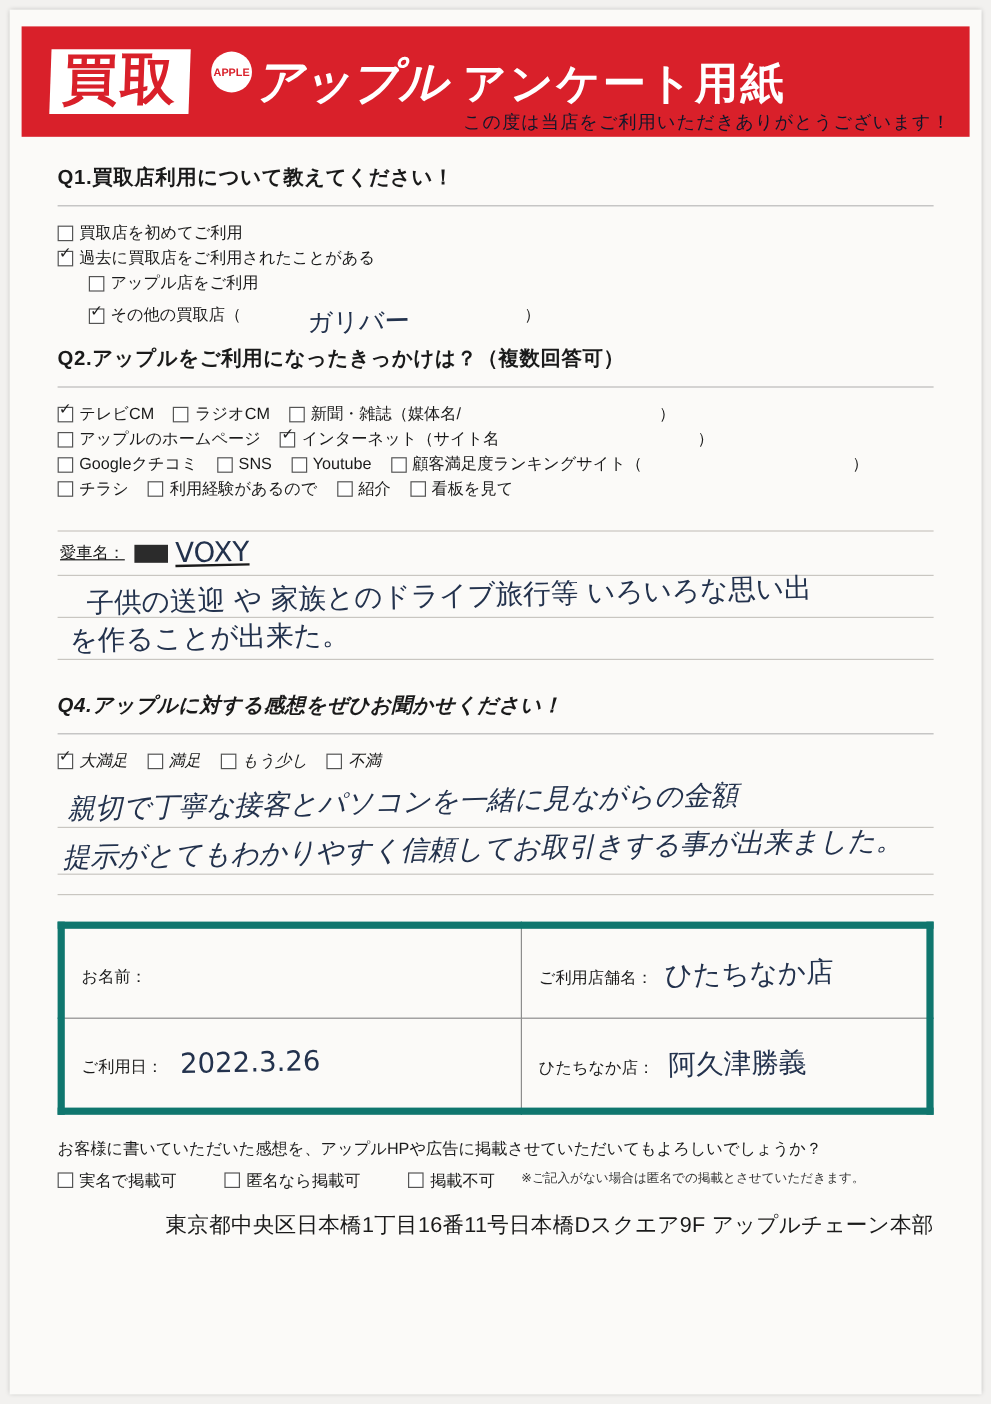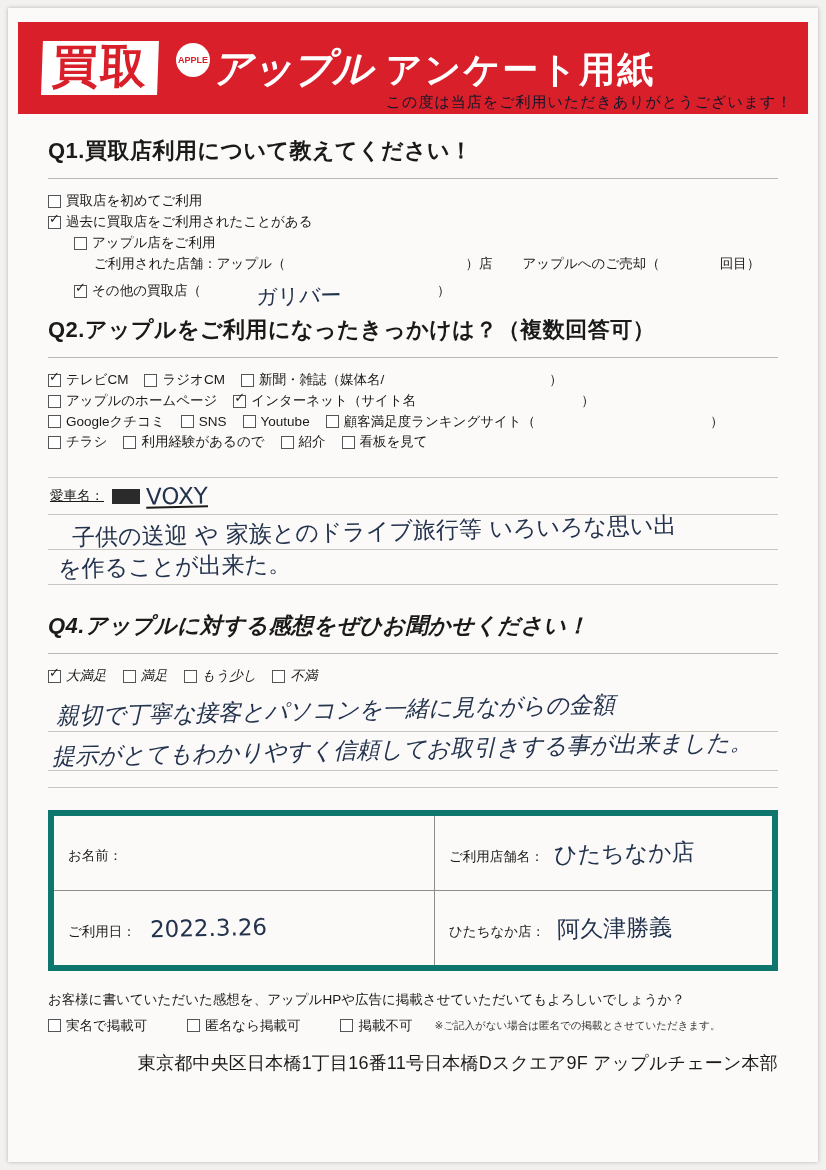--- a/index.html
+++ b/index.html
@@ -59,21 +59,21 @@
   }
   .head-title{
     color:#ffffff;font-size:36px;font-weight:bold;letter-spacing:2px;line-height:1.1;
   }
   .head-sub{
     color:#0f172a;font-size:15px;letter-spacing:1px;margin-top:4px;
   }
   
   .content{padding:22px 40px 0 40px;}
   .q{
-    font-size:22px;font-weight:bold;letter-spacing:.5px;margin:0 0 12px 0;
+    font-size:17px;font-weight:bold;letter-spacing:.5px;margin:0 0 12px 0;
   }
   .q-rule{
     border-bottom:1px solid #b9b9b9;margin:6px 0 12px 0;
   }
   .opt-row{
     font-size:13.5px;line-height:1.55;display:flex;flex-wrap:wrap;align-items:center;
   }
   .opt{margin-right:16px;white-space:nowrap;display:inline-flex;align-items:center;}
   .box{
     display:inline-block;width:11px;height:11px;border:1px solid #555;
@@ -113,21 +113,21 @@
     margin:22px 40px 0 40px;border:6px solid #0f766e;border-collapse:collapse;width:730px;
   }
   .tbl td{
     border:1px solid #8d8d8d;height:72px;vertical-align:middle;font-size:13.5px;
     padding-left:14px;position:relative;
   }
   .tbl td.lbl{width:365px;}
   .footnote{
     margin:18px 40px 0 40px;font-size:13.5px;line-height:1.6;
   }
-  .footopts{margin:6px 40px 0 40px;font-size:13.5px;display:flex;align-items:center;flex-wrap:wrap;}
+  .footopts{margin:6px 40px 0 40px;font-size:13.5px;display:flex;align-items:flex-start;flex-wrap:wrap;}
   .tiny{font-size:10.5px;color:#333;margin-left:6px;}
   .addr{
     margin:16px 40px 0 0;text-align:right;font-size:18px;letter-spacing:.2px;
   }
   .sep-line{border-bottom:1px solid #c9c6c1;margin:16px 40px 0 40px;}
 </style>
 </head>
 <body>
 
 <div class="page">
@@ -164,29 +164,20 @@
           </span>
       </div>
 
       <div class="opt-row indent">
         <span class="opt">
             <span class="box"></span>
         <span>アップル店をご利用</span>
           </span>
       </div>
 
-      <div class="opt-row indent2" style="position:relative;">
-        <span>ご利用された店舗：アップル（</span>
-        <span class="gap" style="width:180px;"></span>
-        <span>）店</span>
-        <span class="gap" style="width:30px;"></span>
-        <span>アップルへのご売却（</span>
-        <span class="gap" style="width:60px;"></span>
-        <span>回目）</span>
-      </div>
 
       <div class="opt-row indent" style="position:relative;height:34px;">
         <span class="opt">
             <span class="box checked"></span>
         <span>その他の買取店（</span>
           </span>
         <span class="gap" style="width:220px;"></span>
         <span>）</span>
         <span class="hand hand-mid answer-abs" style="left:182px;top:5px;">ガリバー</span>
       </div>

